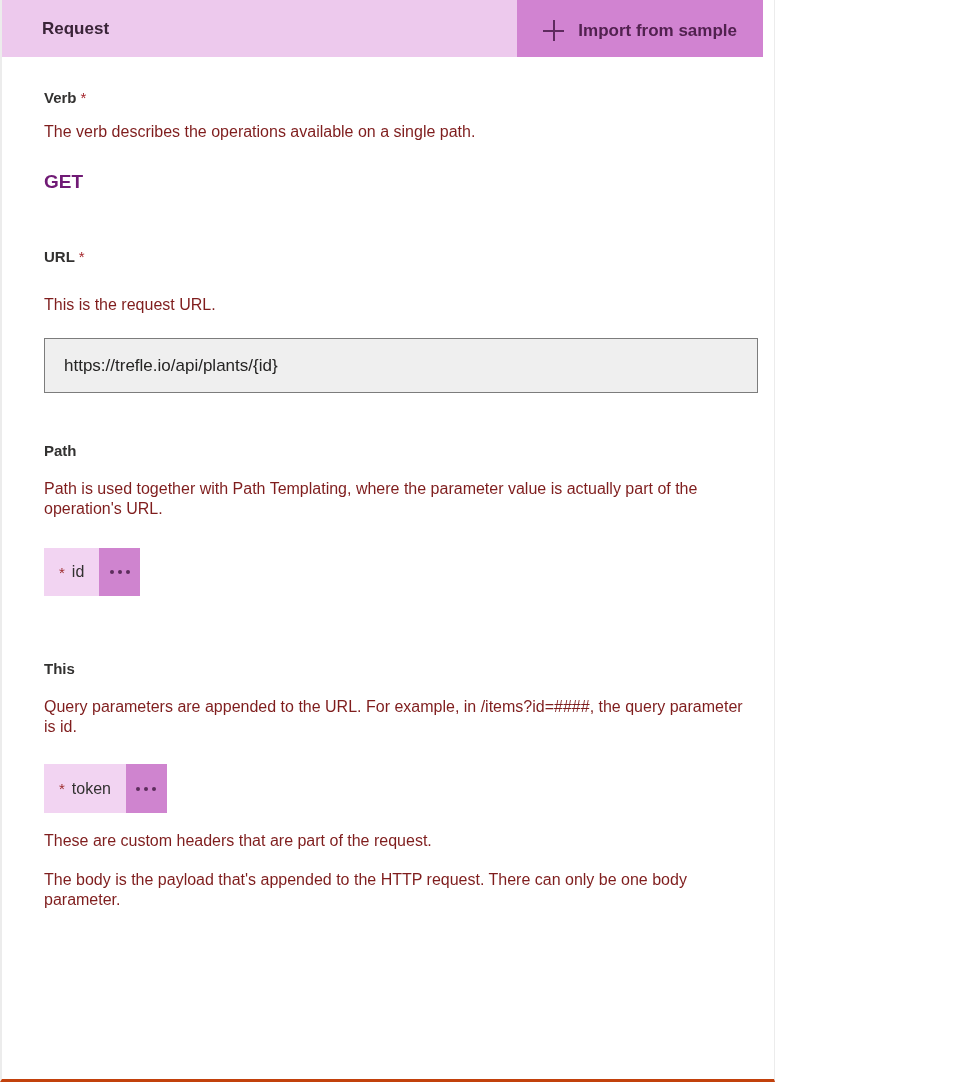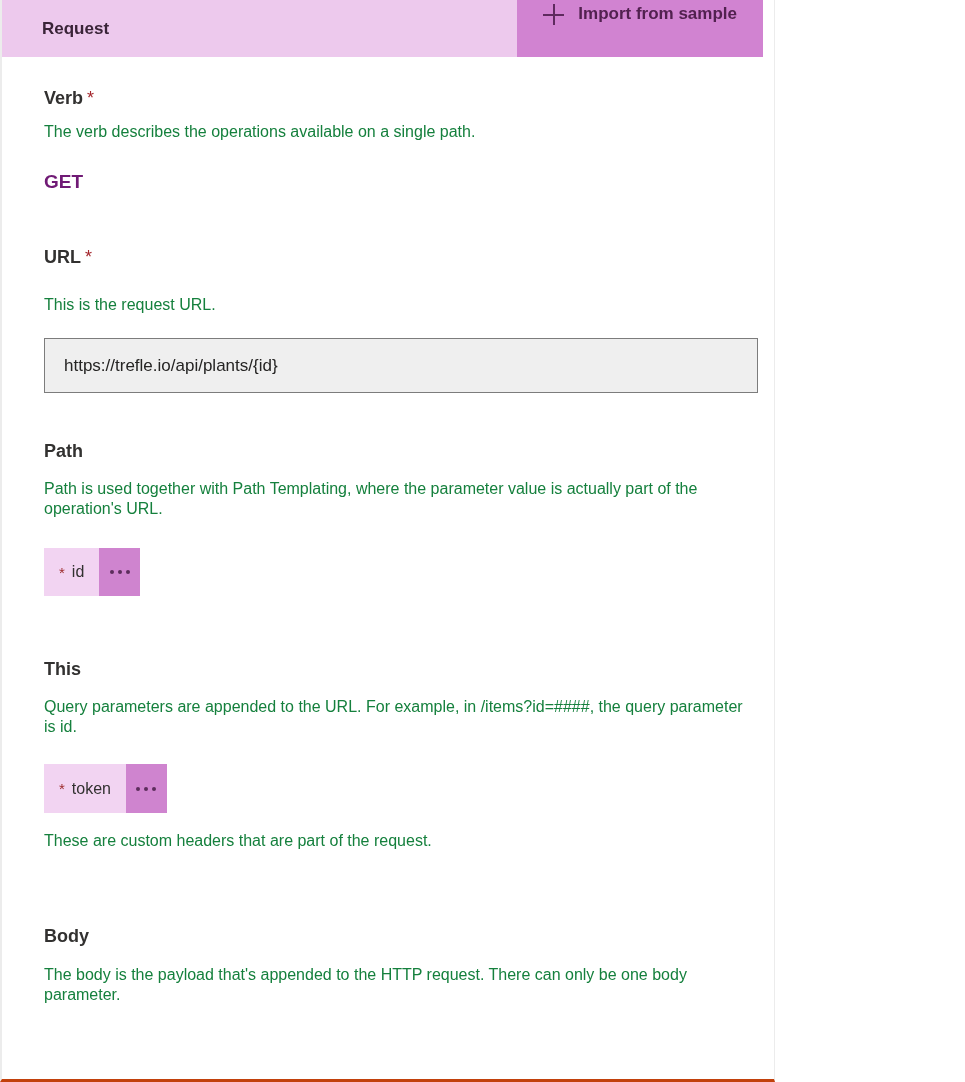--- a/index.html
+++ b/index.html
@@ -29,49 +29,49 @@
     margin-left:40px;
     font-size:17px;
     font-weight:700;
     color:#3a2438;
   }
   .import-btn {
     margin-left:auto;
     border:none;
     background:#d183d1;
     display:flex;
-    align-items:flex-start;
+    align-items:flex-end;
     gap:14px;
-    padding:4px 26px;
+    padding:16px 26px;
     cursor:pointer;
     font-family:inherit;
   }
   .plus-icon { position:relative; width:21px; height:21px; }
   .plus-icon::before {
     content:""; position:absolute; left:0; right:0; top:50%;
     height:2px; margin-top:-1px; background:#5e2a5e;
   }
   .plus-icon::after {
     content:""; position:absolute; top:0; bottom:0; left:50%;
     width:2px; margin-left:-1px; background:#5e2a5e;
   }
   .import-label { font-size:17px; font-weight:600; color:#51214f; }
 
   
   .content { padding:0 16px 0 42px; }
   .field-label {
-    font-size:18px;
+    font-size:15px;
     font-weight:700;
     color:#323130;
     line-height:20px;
   }
   .req { color:#a4262c; font-weight:400; margin-left:4px; }
   .desc {
     font-size:16px;
-    color:#15803d;
+    color:#7f1d1d;
     line-height:20px;
     margin-top:14px;
   }
   .verb-label   { margin-top:31px; }
   .verb-value   { margin-top:28px; font-size:19px; font-weight:700; color:#701a75; line-height:24px; }
 
   .url-label    { margin-top:53px; }
   .url-desc     { margin-top:28px; }
   .url-input {
     display:block;
@@ -181,17 +181,16 @@
               <i></i>
               <i></i>
               <i></i>
             </span>
         </button>
       </div>
     </div>
 
     <div class="desc sec-desc">These are custom headers that are part of the request.</div>
 
-    <div class="field-label body-label">Body</div>
     <div class="desc body-desc">The body is the payload that's appended to the HTTP request. There can only be one body parameter.</div>
 
   </div>
 </div>
 
 </body></html>

